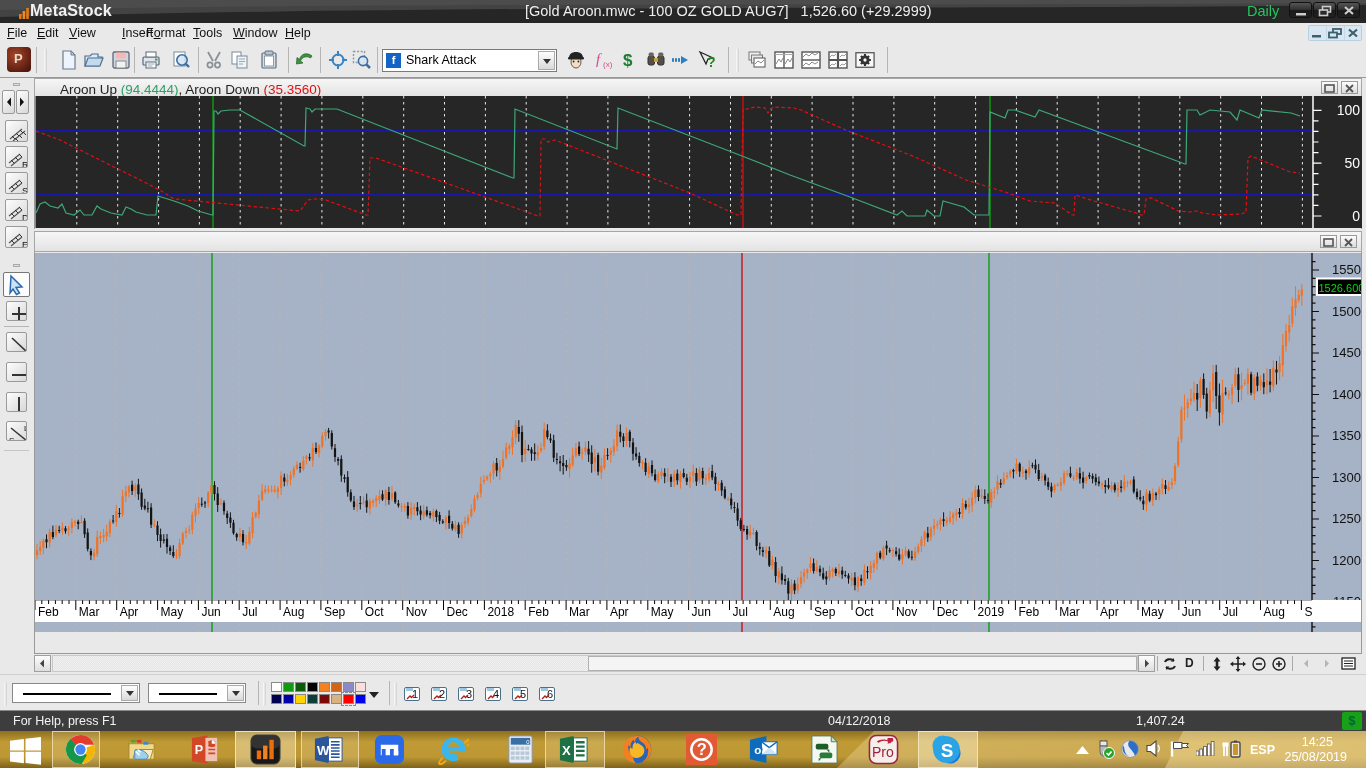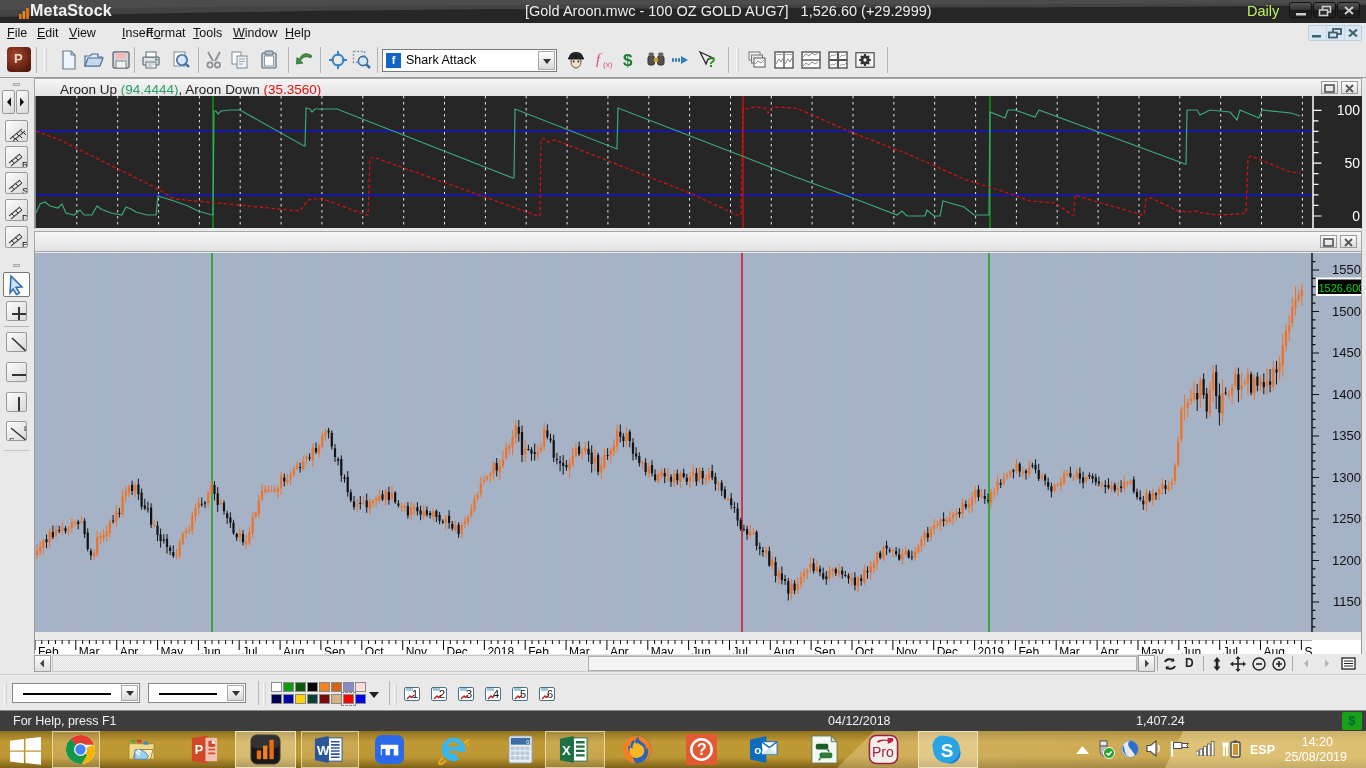--- a/index.html
+++ b/index.html
@@ -3,21 +3,21 @@
 *{margin:0;padding:0;box-sizing:border-box}
 html,body{width:1366px;height:768px;overflow:hidden}
 body{font-family:"Liberation Sans",sans-serif;background:#e9e9e9;position:relative}
 
 #titlebar{position:absolute;left:0;top:0;width:1366px;height:23px;
  background:#262626;color:#fff;overflow:hidden}
 
 #mslogo{position:absolute;left:30px;top:2px;font-size:16px;font-weight:bold;color:#f2f2f2;letter-spacing:.2px}
 #msbars{position:absolute;left:19px;top:8px;width:10px;height:11px}
 #wintitle{position:absolute;left:525px;top:3px;font-size:14.5px;color:#eee}
-#daily{position:absolute;left:1247px;top:3px;font-size:14.5px;color:#bef264}
+#daily{position:absolute;left:1247px;top:3px;font-size:14.5px;color:#22c55e}
 .wbtn{position:absolute;top:2px;width:23px;height:16px;border:1px solid #111;border-radius:3px;
  background:linear-gradient(#555 0%,#333 45%,#1a1a1a 55%,#222 100%);color:#ccc}
 .wbtn svg{position:absolute;left:4px;top:1px}
 
 #menubar{position:absolute;left:0;top:23px;width:1366px;height:20px;background:#e9e9e9;font-size:12.5px;color:#111}
 #menubar span.mi{position:absolute;top:3px}
 .mdibtns{position:absolute;left:1308px;top:2px;width:54px;height:16px;border:1px solid #b8cfe0;background:#d9e7f2;border-radius:2px;display:flex}
 .mdibtns div{flex:1;position:relative;border-right:1px solid #c4d8e6}
 .mdibtns div:last-child{border-right:none}
 
@@ -37,21 +37,21 @@
 .sbtn.pressed{background:#fcfcfc;border-color:#777;left:3px;width:27px}
 .sbtn.sm{left:6px;width:21px;height:20px}
 .shandle{position:absolute;left:13px;width:7px;height:3px;background:linear-gradient(#fff,#bdbdbd);border:1px solid #aaa}
 
 .ptitle{position:absolute;background:linear-gradient(#f6f6f6,#e3e3e3);border:1px solid #a6a6a6;font-size:13.5px;color:#222}
 .ptitle .tx{position:absolute;left:22px;top:2px}
 .grn{color:#2e9e66}.red{color:#e01010}.org{color:#f06a1e}
 .pbtn{position:absolute;top:2px;width:17px;height:13px;background:linear-gradient(#fcfcfc,#dcdcdc);border:1px solid #9a9a9a;color:#555}
 #aroonchart{position:absolute;left:35px;top:96px;width:1326px;height:132px;border:1px solid #888;border-top:none}
 #mainchart{position:absolute;left:35px;top:253px;width:1326px;height:379px}
-#xaxis{position:absolute;left:35px;top:640px;width:1326px;height:22px}
+#xaxis{position:absolute;left:35px;top:600px;width:1326px;height:22px}
 #panelborder{position:absolute;left:34px;top:79px;width:1328px;height:575px;border:1px solid #999;pointer-events:none}
 
 #hscroll{position:absolute;left:0;top:654px;width:1366px;height:20px;background:#e9e9e9}
 .scrollbtn{position:absolute;top:1px;width:17px;height:17px;background:linear-gradient(#fdfdfd,#dedede);border:1px solid #9f9f9f;font-size:9px;color:#444;text-align:center;line-height:16px}
 #strack{position:absolute;left:52px;top:1px;width:1086px;height:17px;background:#ececec;border:1px solid #c9c9c9;background-image:repeating-conic-gradient(#f2f2f2 0 25%,#e4e4e4 0 50%);background-size:2px 2px}
 #sthumb{position:absolute;left:535px;top:0px;width:549px;height:15px;background:#f4f4f4;border:1px solid #b0b0b0}
 .hsico{position:absolute;top:2px;font-size:12px;color:#333}
 
 #toolbar2{position:absolute;left:0;top:674px;width:1366px;height:37px;background:#e9e9e9;border-top:1px solid #cfcfcf;border-bottom:1px solid #8a8a8a}
 .combo2{position:absolute;top:8px;height:20px;background:#fff;border:1px solid #888}
@@ -680,14 +680,14 @@
       </g>
     </svg>
  <svg class="trayico" style="left:1222px;top:9px" width="19" height="18">
       <rect x="9" y="2" width="9" height="15" rx="1.5" fill="#f0e8d8" stroke="#4a4a4a" stroke-width="1.4"></rect>
       <rect x="11" y="4" width="5" height="11" fill="#c89830"></rect>
       <rect x="12" y="0.5" width="3" height="2" fill="#4a4a4a"></rect>
       <path d="M2 6v10M5 6v10" stroke="#fff" stroke-width="1.8"></path>
       <rect x="0.5" y="2.5" width="6" height="4" fill="#fff"></rect>
     </svg>
  <span id="esp">ESP</span>
- <div id="clock"><span style="padding-right:14px">14:20</span><br><span>25/08/2019</span></div>
+ <div id="clock"><span style="padding-right:14px">14:25</span><br><span>25/08/2019</span></div>
 </div>
 
 </body></html>

